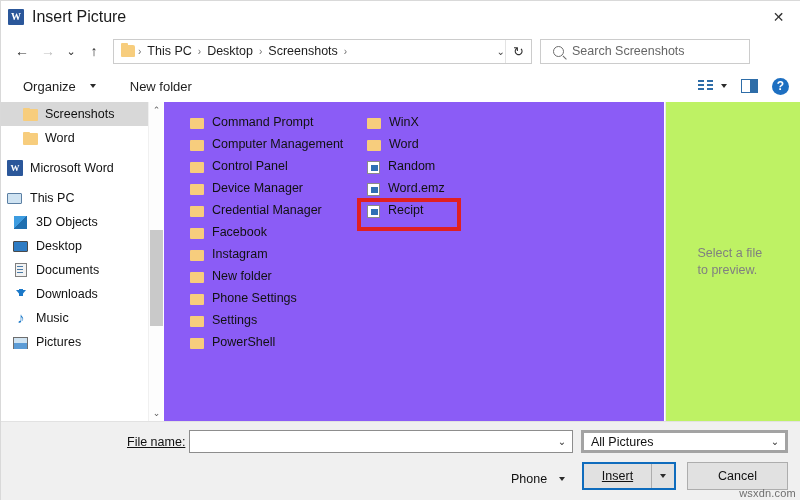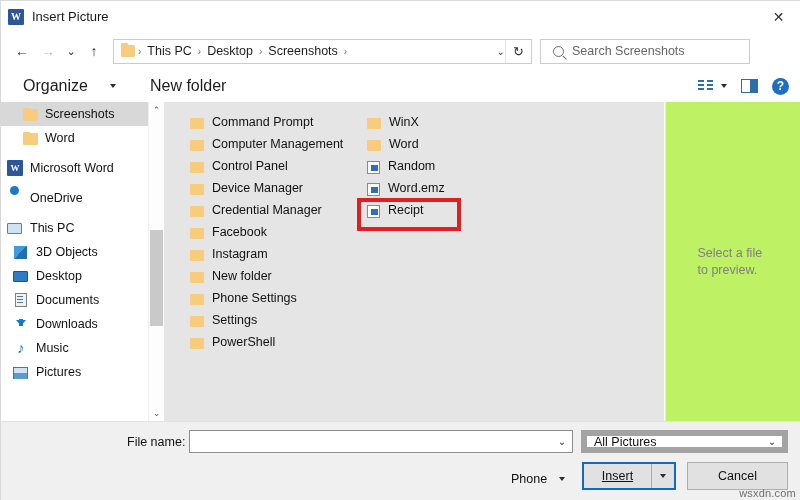--- a/index.html
+++ b/index.html
@@ -31,21 +31,21 @@
     width: 16px; height: 16px;
     margin-left: 7px; margin-right: 8px;
     background: #2b579a;
     border-radius: 1px;
     color: #fff;
     font-size: 10px; font-weight: bold;
     display: flex; align-items: center; justify-content: center;
     font-family: "Liberation Serif", serif;
     flex: none;
   }
-  #title-text { font-size: 13px; color: #1a1a1a; }
+  #title-text { font-size: 16px; color: #1a1a1a; }
   #close-btn {
     position: absolute; right: 0; top: 0;
     width: 45px; height: 31px;
     display: flex; align-items: center; justify-content: center;
     color: #333; font-size: 14px;
   }
 
   
   #navbar {
     position: absolute; left: 0; top: 31px;
@@ -121,22 +121,22 @@
   #search-placeholder { color: #666; font-size: 12.5px; }
 
   
   #cmdbar {
     position: absolute; left: 0; top: 69px;
     width: 800px; height: 32px;
     background: #ffffff;
     display: flex; align-items: center;
   }
   .cmd-item {
-    font-size: 16px; color: #1d1d1d;
-    display: flex; align-items: center; gap: 22px;
+    font-size: 13px; color: #1d1d1d;
+    display: flex; align-items: center; gap: 14px;
     height: 24px; padding: 0 6px;
   }
   #organize-btn { margin-left: 16px; }
   #newfolder-btn { margin-left: 22px; }
   .caret-dn {
     width: 0; height: 0;
     border-left: 3.5px solid transparent;
     border-right: 3.5px solid transparent;
     border-top: 4px solid #2b2b2b;
   }
@@ -271,21 +271,21 @@
   #sb-thumb {
     position: absolute; left: 1px; top: 128px;
     width: 13px; height: 96px;
     background: #c9c9c9;
   }
   #sb-down { position: absolute; bottom: 0; left: 0; }
 
   #filelist {
     position: absolute; left: 163px; top: 0;
     width: 500px; height: 319px;
-    background: #e5e5e5;
+    background: #8b5cf6;
     overflow: hidden;
   }
   .col {
     position: absolute; top: 9px;
     width: 180px;
   }
   #col-1 { left: 18px; }
   #col-2 { left: 195px; }
   .file-row {
     height: 22px;
@@ -343,41 +343,41 @@
 
   
   #footer {
     position: absolute; left: 0; top: 420px;
     width: 800px; height: 80px;
     background: #f0f0f0;
     border-top: 1px solid #e2e2e2;
   }
   #filename-label {
     position: absolute; left: 126px; top: 13px;
-    font-size: 12.5px; color: #111;
+    font-size: 12.5px; color: #111; text-decoration: underline;
   }
   #filename-input {
     position: absolute; left: 188px; top: 8px;
     width: 384px; height: 23px;
     background: #fff; border: 1px solid #8d8d8d;
     display: flex; align-items: center;
   }
   #filename-value {
     flex: 1; padding-left: 5px; font-size: 12.5px; color: #111;
     white-space: nowrap; overflow: hidden;
   }
   .combo-caret {
     width: 20px; height: 21px;
     display: flex; align-items: center; justify-content: center;
     color: #333; font-size: 10px;
   }
   #filetype-combo {
     position: absolute; left: 580px; top: 8px;
     width: 207px; height: 23px;
-    background: #fff; border: 6px solid #a3a3a3;
+    background: #fff; border: 3px solid #a3a3a3;
     display: flex; align-items: center;
   }
   #filetype-value {
     flex: 1; padding-left: 7px; font-size: 12.5px; color: #111;
   }
   #tools-btn {
     position: absolute; left: 510px; top: 45px;
     height: 23px;
     display: flex; align-items: center; gap: 12px;
     font-size: 12.5px; color: #111;
@@ -481,24 +481,20 @@
       </div>
       <div class="nav-row indent-1">
         <span class="nav-ico ico-folder"></span>
         <span>Word</span>
       </div>
       <div class="nav-row indent-0" style="margin-top:6px;">
         <span class="nav-ico ico-word">W</span>
         <span>Microsoft Word</span>
       </div>
       <div class="nav-row indent-0" style="margin-top:6px;">
-        <span class="nav-ico"><span class="ico-cloud"></span></span>
-        <span>OneDrive</span>
-      </div>
-      <div class="nav-row indent-0" style="margin-top:6px;">
         <span class="nav-ico">
             <span class="ico-pc" style="display:block;"></span>
           </span>
         <span>This PC</span>
       </div>
       <div class="nav-row indent-2">
         <span class="nav-ico">
             <span class="ico-3d" style="display:block;"></span>
           </span>
         <span>3D Objects</span>

